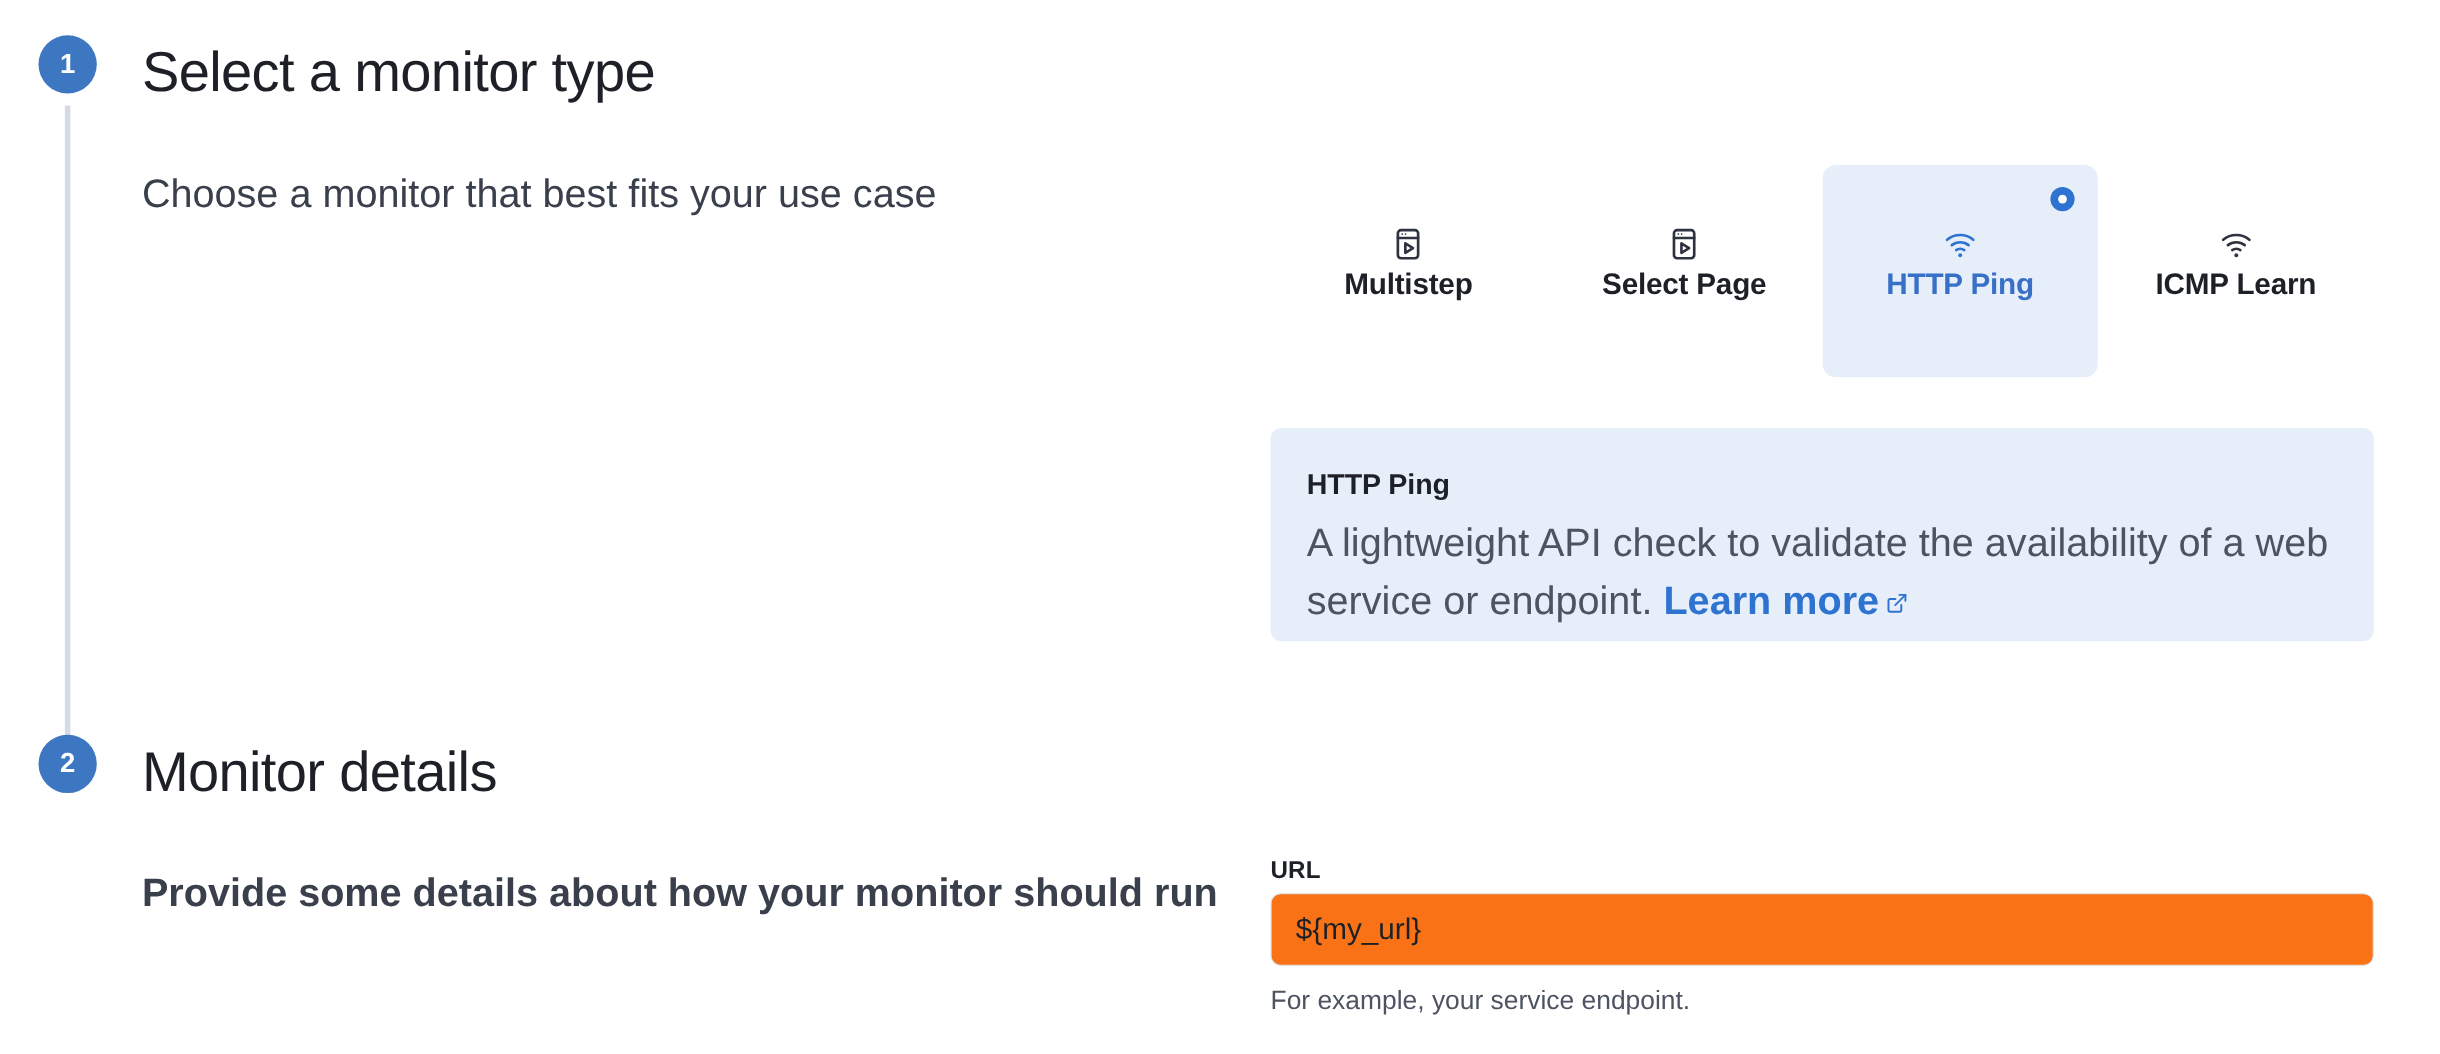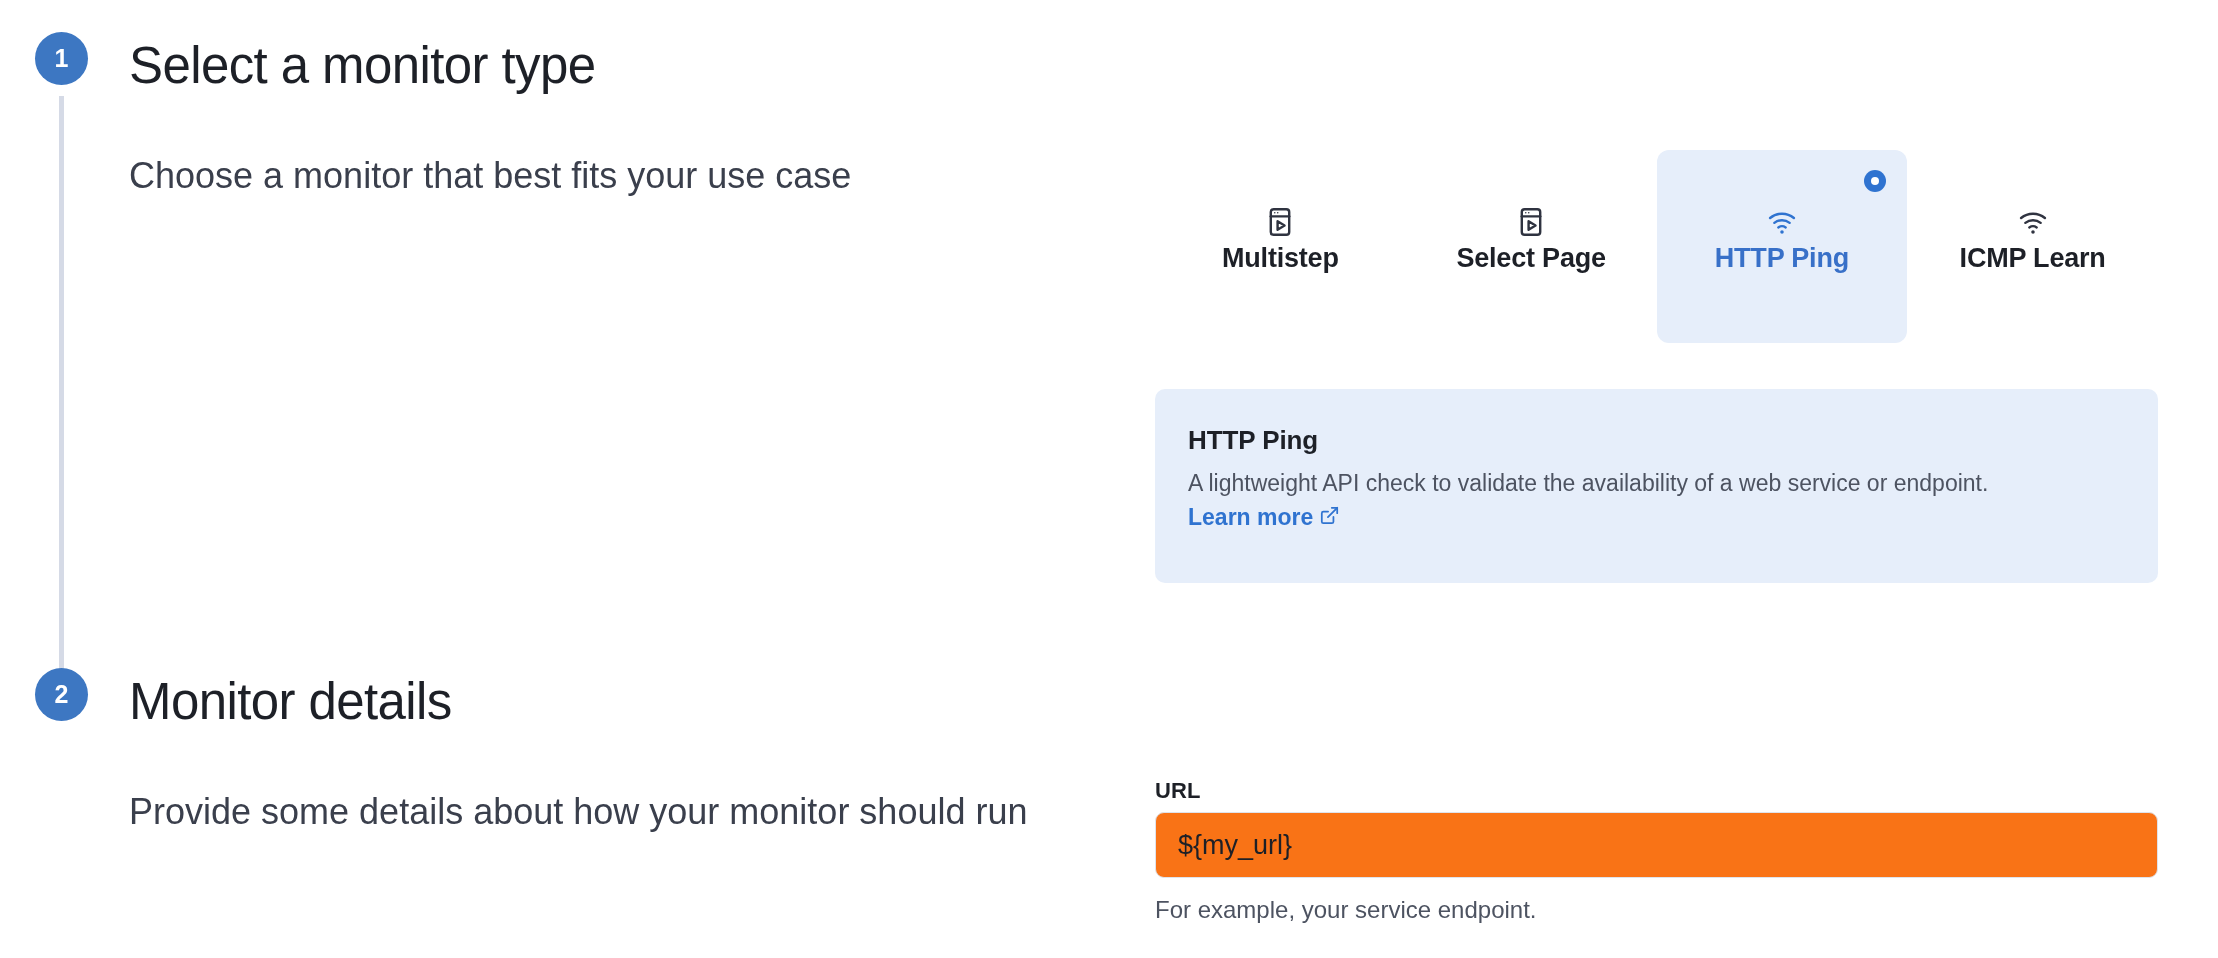--- a/index.html
+++ b/index.html
@@ -62,21 +62,21 @@
 
   .section-sub {
     position: absolute;
     left: 129px;
     font-size: 36px;
     font-weight: 400;
     color: #3a3f4c;
     white-space: nowrap;
   }
   .section-sub.s1 { top: 155px; }
-  .section-sub.s2 { top: 791px; }
+  .section-sub.s2 { top: 791px; font-weight: bold; }
 
   
   .type-row {
     position: absolute;
     left: 1155px;
     top: 150px;
     width: 1003px;
     height: 193px;
     display: flex;
     align-items: flex-start;
@@ -145,21 +145,21 @@
     padding: 36px 34px 0 33px;
   }
   .info-title {
     font-size: 26px;
     font-weight: 700;
     color: #1d2027;
     margin-bottom: 11px;
     letter-spacing: -0.1px;
   }
   .info-body {
-    font-size: 23px;
+    font-size: 36px;
     line-height: 1.46;
     color: #4d5361;
     max-width: 955px;
   }
   .learn-more {
     color: #2f73d0;
     font-weight: 700;
     text-decoration: none;
     cursor: pointer;
     white-space: nowrap;

